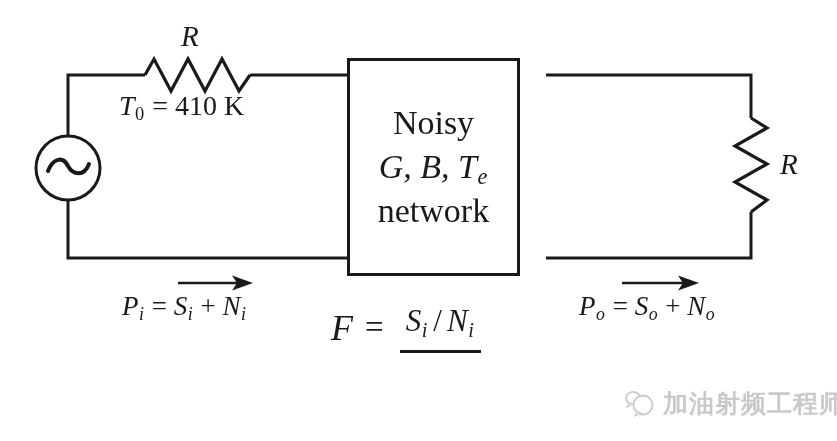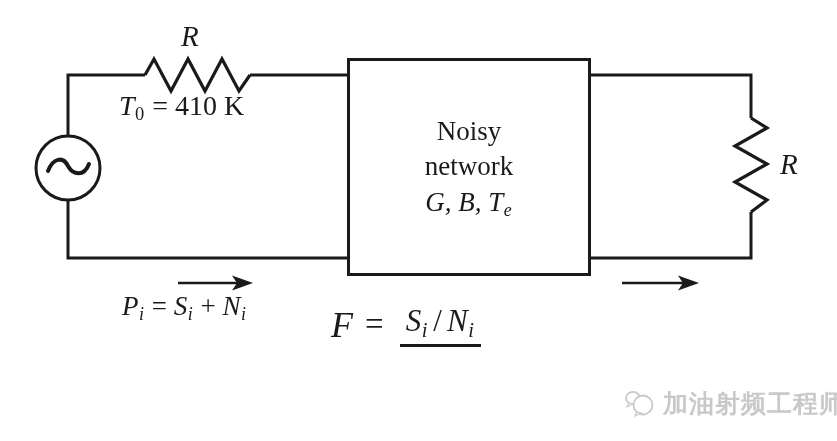--- a/index.html
+++ b/index.html
@@ -7,45 +7,45 @@
     position:relative;width:837px;height:441px;background:#ffffff;
     font-family:"Liberation Serif", serif;color:#1a1a1a;overflow:hidden;
   }
   svg.wires{position:absolute;left:0;top:0;}
   .wire{stroke:#1a1a1a;stroke-width:3;fill:none;}
   .thick{stroke-width:3.2;}
   .arrow-shaft{stroke:#1a1a1a;stroke-width:2.6;fill:none;}
   .arrow-head{fill:#1a1a1a;stroke:none;}
 
   .network-box{
-    position:absolute;left:347px;top:58px;width:244px;height:218px;
+    position:absolute;left:347px;top:58px;width:173px;height:218px;
     border:3px solid #1a1a1a;background:#fff;box-sizing:border-box;
     display:flex;flex-direction:column;align-items:center;justify-content:center;
-    font-size:27px;line-height:1.3;text-align:center;
+    font-size:34px;line-height:1.3;text-align:center;
   }
   .lbl{position:absolute;white-space:pre;}
   .it{font-style:italic;}
   .sub{font-size:0.66em;font-style:italic;position:relative;top:0.28em;margin-left:0.5px;margin-right:1px;}
   .sub.upright{font-style:normal;}
 
   .lbl-r-left{left:181px;top:20px;font-size:29px;}
   .lbl-temp{left:119px;top:90px;font-size:28px;}
   .lbl-r-right{left:780px;top:148px;font-size:29px;}
   .lbl-pin{left:122px;top:291px;font-size:27px;}
   .lbl-pout{left:579px;top:291px;font-size:27px;}
 
   .formula{
     position:absolute;left:331px;top:303px;display:flex;align-items:center;
     font-size:31px;
   }
   .f-lhs{font-size:36px;font-style:italic;margin-right:12px;}
   .f-eq{font-size:33px;margin-right:16px;}
   .frac{display:inline-flex;flex-direction:column;align-items:center;}
   .frac .num,.frac .den{padding:0 6px;white-space:pre;}
-  .frac .num{padding-bottom:5px;}
+  .frac .num{padding-bottom:11px;}
   .frac .den{padding-top:5px;}
   .frac .bar{height:2.6px;background:#1a1a1a;width:100%;}
   .slash{margin:0 5px;}
 
   .watermark{
     position:absolute;left:624px;top:387px;display:flex;align-items:center;gap:7px;
     color:#c9c9c9;
   }
   .watermark .wm-text{
     font-family:"DejaVu Sans", sans-serif;font-weight:bold;font-size:25px;
@@ -79,32 +79,33 @@
     </g>
 
     <g>
       <line class="arrow-shaft" x1="622" y1="283" x2="683" y2="283"></line>
       <polygon class="arrow-head" points="699,283 678,275.5 683,283 678,290.5"></polygon>
     </g>
   </svg>
 
   <div class="network-box">
     <span>Noisy</span>
+    <span><i class="it">G, B, T</i><span class="sub">e</span></span>
     <span>network</span>
-    <span><i class="it">G, B, T</i><span class="sub">e</span></span>
   </div>
 
   <span class="lbl lbl-r-left it">R</span>
 
   <span class="lbl lbl-temp"><i class="it">T</i><span class="sub upright">0</span><span> = 410 K</span></span>
 
   <span class="lbl lbl-r-right it">R</span>
 
   <span class="lbl lbl-pin"><i class="it">P</i><span class="sub">i</span><span> = </span><i class="it">S</i><span class="sub">i</span><span> + </span><i class="it">N</i><span class="sub">i</span></span>
 
+  <span class="lbl lbl-pout"><i class="it">P</i><span class="sub">o</span><span> = </span><i class="it">S</i><span class="sub">o</span><span> + </span><i class="it">N</i><span class="sub">o</span></span>
 
   <div class="formula">
     <span class="f-lhs">F</span>
     <span class="f-eq">=</span>
     <span class="frac">
       <span class="num"><i class="it">S</i><span class="sub">i</span><span class="slash">/</span><i class="it">N</i><span class="sub">i</span></span>
       <span class="bar"></span>
     </span>
   </div>
 

